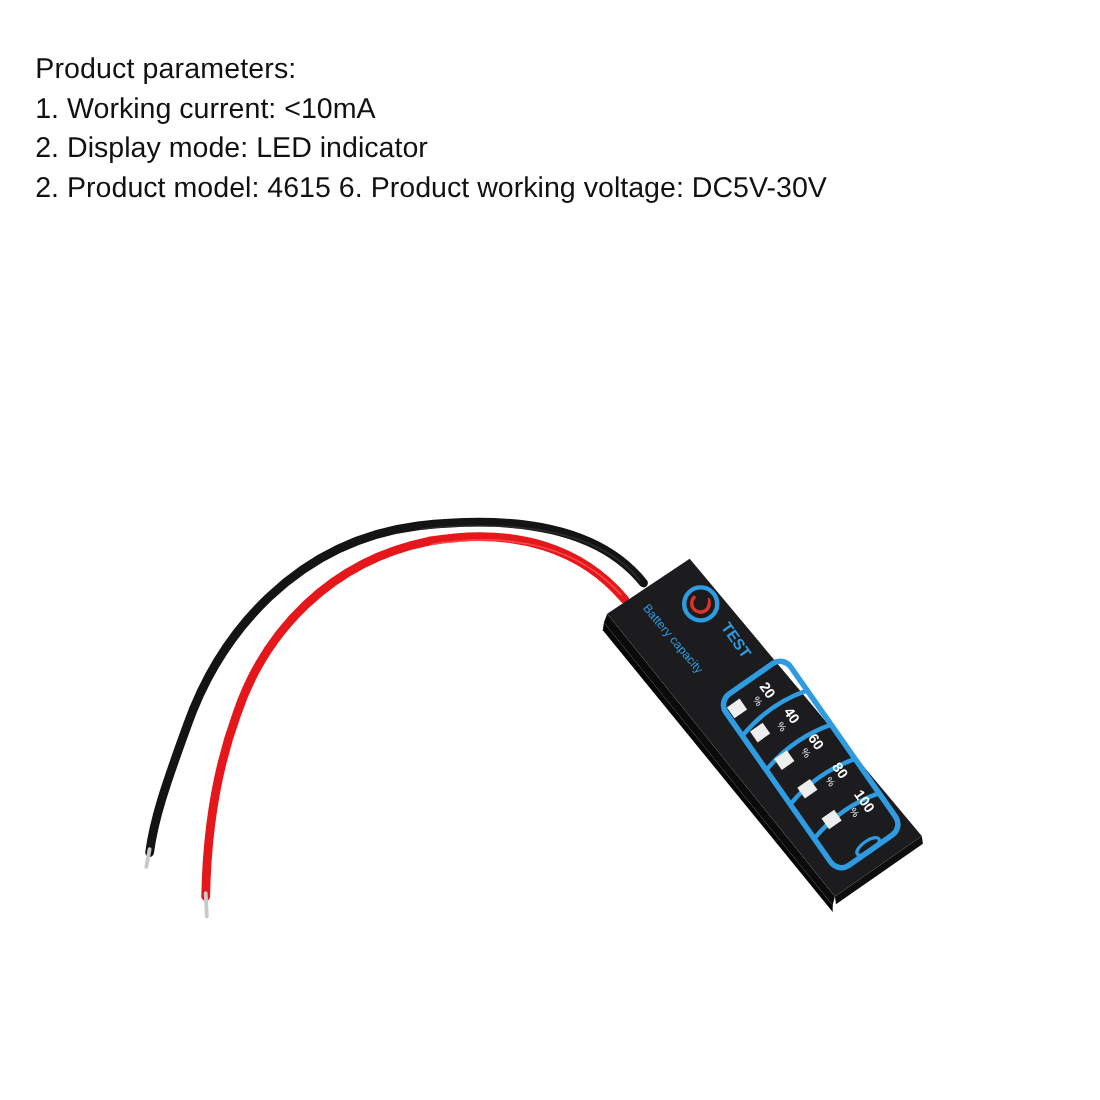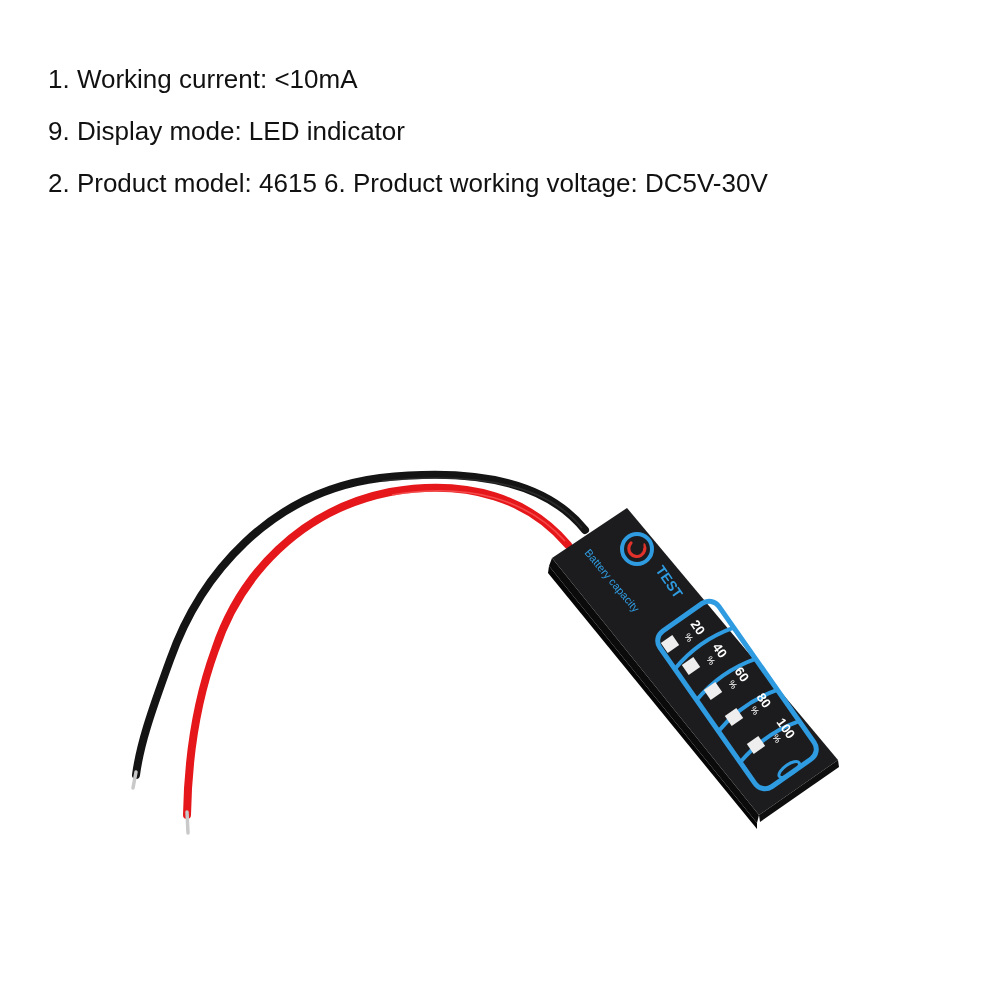--- a/index.html
+++ b/index.html
@@ -1,31 +1,32 @@
 <!DOCTYPE html>
 <html><head>
 <meta charset="utf-8">
 <style>
   html, body { margin:0; padding:0; background:#ffffff; }
   body { width:1000px; height:1000px; position:relative; overflow:hidden;
          font-family:"Liberation Sans", sans-serif; color:#111; }
   .specs { position:absolute; left:32px; top:45px; margin:0; padding:0; list-style:none; }
   .specs .heading { font-size:26px; line-height:35px; font-weight:normal; margin:0; letter-spacing:0.1px; }
-  .specs .line { font-size:26px; line-height:36px; margin:16px; white-space:nowrap; }
+  .specs .line { font-size:26px; line-height:36px; margin:0; white-space:nowrap; }
   .ghost { position:absolute; left:28px; top:334px; width:430px; height:26px;
            color:#fbfbfb; font-size:24px; font-weight:bold; }
   .product { position:absolute; left:0; top:0; width:1000px; height:1000px; }
   svg text { font-family:"Liberation Sans", sans-serif; }
 </style>
 </head>
 <body>
 
 <div class="specs">
+  <p class="heading">Product parameters:</p>
   <p class="line">1. Working current: &lt;10mA</p>
-  <p class="line">9. Display mode: LED indicator</p>
+  <p class="line">2. Display mode: LED indicator</p>
   <p class="line">2. Product model: 4615 6. Product working voltage: DC5V-30V</p>
 </div>
 
 <div class="ghost"></div>
 
 <svg class="product" viewBox="0 0 1000 1000" xmlns="http://www.w3.org/2000/svg">
 
   <g>
     <path d="M585 530 C 545 480, 470 468, 380 478 C 270 492, 200 575, 170 660 C 150 715, 140 745, 136 775" stroke="#141414" stroke-width="8" fill="none" stroke-linecap="round"></path>
     <path d="M582 528 C 545 482, 470 472, 382 481" stroke="#3a3a3a" stroke-width="1.5" fill="none" opacity="0.6"></path>

